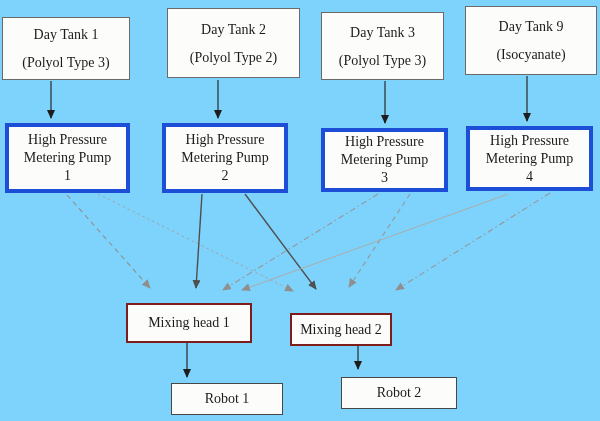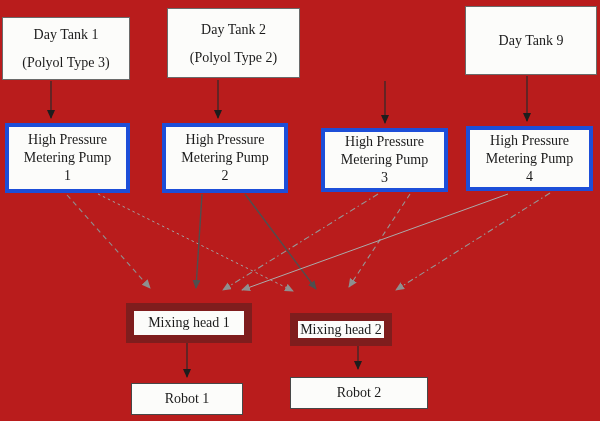--- a/index.html
+++ b/index.html
@@ -1,31 +1,31 @@
 <!DOCTYPE html>
 <html><head>
 <meta charset="utf-8">
 <style>
   html,body{margin:0;padding:0;background:#ffffff;}
   .canvas{
     position:relative;width:600px;height:421px;overflow:hidden;
-    background:#b91c1c;
+    background:#7dd3fc;
     font-family:"Liberation Serif","DejaVu Serif",serif;
     color:#1b1b1b;
   }
   svg.wires{position:absolute;left:0;top:0;width:600px;height:421px;}
   .box{
     position:absolute;box-sizing:border-box;
     display:flex;flex-direction:column;align-items:center;justify-content:center;
     text-align:center;background:#fcfcfa;
   }
   .tank{border:1.4px solid #6a6a6a;}
   .pump{border:4px solid #1d4ed8;}
-  .mhead{border:8px solid #7f1d1d;}
-  .robot{border:1.6px solid #474747;}
+  .mhead{border:2px solid #7f1d1d;}
+  .robot{border:1.6px solid #474747;margin-left:40px;}
   .bl{font-size:14px;line-height:18px;white-space:nowrap;}
   .tank .bl{line-height:19px;}
   .tank .bl + .bl{margin-top:9px;}
 </style>
 </head>
 <body>
 
 <div class="canvas">
 
   <svg class="wires" viewBox="0 0 600 421" xmlns="http://www.w3.org/2000/svg">
@@ -60,22 +60,27 @@
   </svg>
 
   <div class="box tank" style="left:2px;top:17px;width:128px;height:63px">
     <div class="bl">Day Tank 1</div>
     <div class="bl">(Polyol Type 3)</div>
   </div>
   <div class="box tank" style="left:167px;top:8px;width:133px;height:70px">
     <div class="bl">Day Tank 2</div>
     <div class="bl">(Polyol Type 2)</div>
   </div>
+  <div class="box tank" style="left:321px;top:12px;width:123px;height:68px">
+    <div class="bl">Day Tank 3</div>
+    <div class="bl">(Polyol Type 3)</div>
+  </div>
   <div class="box tank" style="left:465px;top:6px;width:132px;height:69px">
     <div class="bl">Day Tank 9</div>
+    <div class="bl">(Isocyanate)</div>
   </div>
 
   <div class="box pump" style="left:5px;top:123px;width:125px;height:70px">
     <div class="bl">High Pressure</div>
     <div class="bl">Metering Pump</div>
     <div class="bl">1</div>
   </div>
   <div class="box pump" style="left:162px;top:123px;width:126px;height:70px">
     <div class="bl">High Pressure</div>
     <div class="bl">Metering Pump</div>
@@ -95,17 +100,17 @@
   <div class="box mhead" style="left:126px;top:303px;width:126px;height:40px">
     <div class="bl">Mixing head 1</div>
   </div>
   <div class="box mhead" style="left:290px;top:313px;width:102px;height:33px">
     <div class="bl">Mixing head 2</div>
   </div>
 
   <div class="box robot" style="left:131px;top:383px;width:112px;height:32px">
     <div class="bl">Robot 1</div>
   </div>
-  <div class="box robot" style="left:290px;top:377px;width:138px;height:32px">
+  <div class="box robot" style="left:301px;top:377px;width:116px;height:32px">
     <div class="bl">Robot 2</div>
   </div>
 
 </div>
 
 </body></html>

